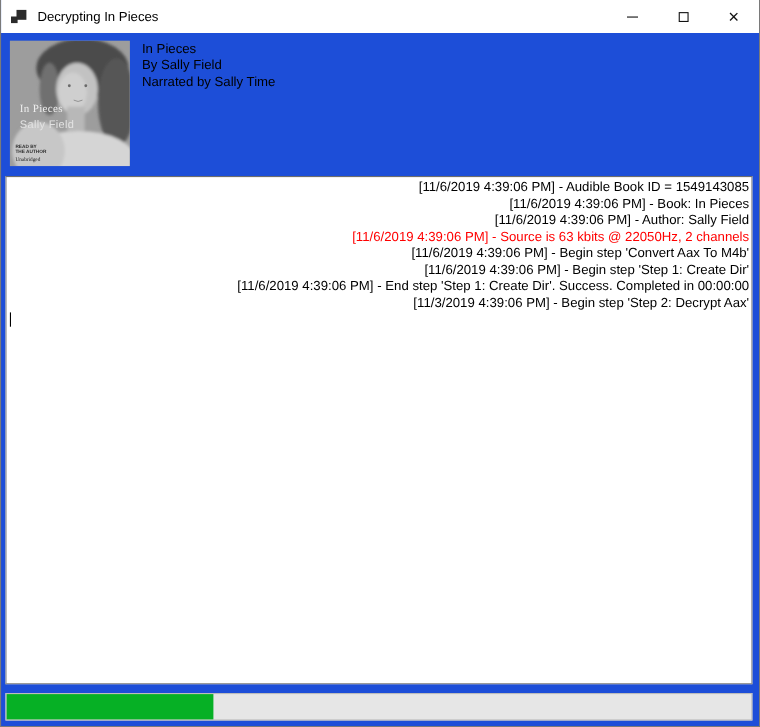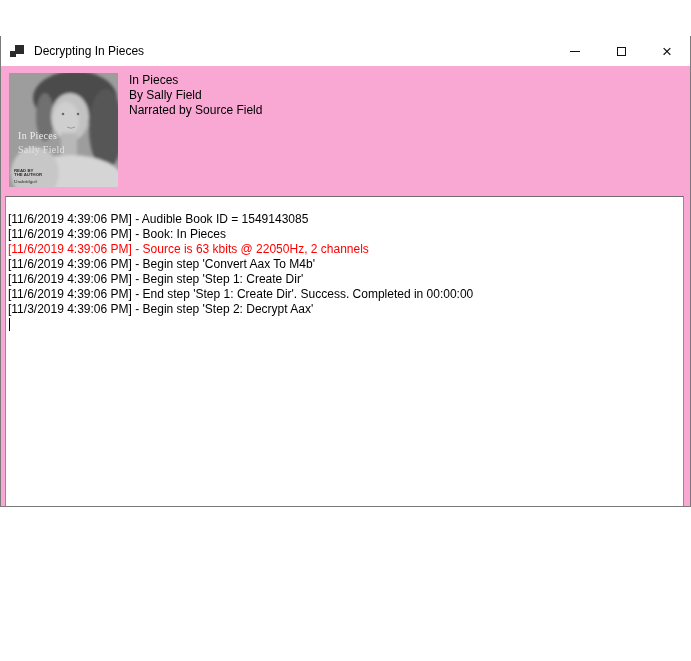--- a/index.html
+++ b/index.html
@@ -1,46 +1,46 @@
 <!DOCTYPE html>
 <html><head>
 <meta charset="utf-8">
 <style>
   html,body{margin:0;padding:0;background:#fff;}
   *{box-sizing:border-box;}
   .window{
-    position:relative;width:691px;height:471px;background:#f9a8d4;
+    position:relative;width:691px;height:661px;background:#1d4ed8;
     border-left:1px solid #7a7a7a;border-right:1px solid #7a7a7a;border-bottom:1px solid #7a7a7a;
-    font-family:"Liberation Sans",sans-serif;overflow:hidden;margin-top:36px;
+    font-family:"Liberation Sans",sans-serif;overflow:hidden;
   }
   
   .titlebar{height:30px;background:#ffffff;display:flex;align-items:center;}
   .app-icon{position:relative;width:16px;height:16px;margin-left:9px;flex:0 0 auto;}
   .app-icon .sq1{position:absolute;left:0;top:8px;width:6px;height:6px;background:#2b2b2b;}
   .app-icon .sq2{position:absolute;left:5px;top:2px;width:9px;height:9px;background:#2b2b2b;}
   .win-title{font-size:12px;color:#000;margin-left:8px;white-space:nowrap;}
   .controls{margin-left:auto;display:flex;height:100%;}
   .ctrl{width:46px;height:30px;border:none;background:transparent;padding:0;display:flex;align-items:center;justify-content:center;cursor:default;font-family:inherit;}
   .min-line{width:10px;height:1px;background:#111;}
   .max-box{width:9px;height:9px;border:1px solid #111;background:transparent;}
   .close-glyph{font-size:17px;line-height:1;color:#111;}
   
   .cover{position:absolute;left:8px;top:37px;width:109px;height:114px;background:#9d9d9d;overflow:hidden;}
   .cover svg{position:absolute;left:0;top:0;}
   .cover-title{position:absolute;left:9px;top:57px;font-family:"Liberation Serif",serif;font-size:10px;color:#ededed;letter-spacing:.3px;white-space:nowrap;}
-  .cover-author{position:absolute;left:9px;top:71px;font-family:Liberation Serif, serif;font-size:10px;color:#e2e2e2;letter-spacing:.3px;white-space:nowrap;}
+  .cover-author{position:absolute;left:9px;top:71px;font-family:Liberation Sans, sans-serif;font-size:10px;color:#e2e2e2;letter-spacing:.3px;white-space:nowrap;}
   .cover-readby{position:absolute;left:5px;top:95px;font-size:6px;line-height:6px;transform:scale(.72);transform-origin:left top;color:#2e2e2e;font-weight:bold;white-space:nowrap;}
   .cover-edition{position:absolute;left:5px;top:106px;font-size:6px;transform:scale(.8);transform-origin:left top;color:#222;font-family:"Liberation Serif",serif;white-space:nowrap;}
   .book-info{position:absolute;left:128px;top:37px;font-size:12px;line-height:15px;color:#000;}
   
   .logbox{
     position:absolute;left:4px;top:160px;width:679px;height:462px;background:#fff;
     border:1px solid #8f8f8f;border-top-color:#6d6d6d;
-    padding:15px 2px 0 2px;font-size:12px;line-height:15px;color:#000;
-    overflow:hidden;cursor:text;
+    padding:2px 2px 0 2px;font-size:12px;line-height:15px;color:#000;
+    overflow:hidden;cursor:text;text-align:right;
   }
   .log-line{height:15px;white-space:nowrap;}
   .caret{width:1px;height:13px;background:#000;margin-top:1px;margin-left:1px;}
   
   .progress{position:absolute;left:4px;top:630px;width:679px;height:25px;border:1px solid #bcbcbc;}
   .progress .fill{height:100%;}
 </style>
 </head>
 <body>
 
@@ -92,27 +92,28 @@
     <div class="cover-readby">
       <div>READ BY</div>
       <div>THE AUTHOR</div>
     </div>
     <div class="cover-edition">Unabridged</div>
   </div>
 
   <div class="book-info">
     <div>In Pieces</div>
     <div>By Sally Field</div>
-    <div>Narrated by Source Field</div>
+    <div>Narrated by Sally Time</div>
   </div>
 
   <div class="logbox">
 
     <div class="log-line">[11/6/2019 4:39:06 PM] - Audible Book ID = 1549143085</div>
       <div class="log-line">[11/6/2019 4:39:06 PM] - Book: In Pieces</div>
+      <div class="log-line">[11/6/2019 4:39:06 PM] - Author: Sally Field</div>
       <div class="log-line" style="color: rgb(255, 0, 0);">[11/6/2019 4:39:06 PM] - Source is 63 kbits @ 22050Hz, 2 channels</div>
       <div class="log-line">[11/6/2019 4:39:06 PM] - Begin step 'Convert Aax To M4b'</div>
       <div class="log-line">[11/6/2019 4:39:06 PM] - Begin step 'Step 1: Create Dir'</div>
       <div class="log-line">[11/6/2019 4:39:06 PM] - End step 'Step 1: Create Dir'. Success. Completed in 00:00:00</div>
       <div class="log-line">[11/3/2019 4:39:06 PM] - Begin step 'Step 2: Decrypt Aax'</div>
       <div class="caret"></div>
   </div>
 
   <div class="progress" style="background: rgb(230, 230, 230);">
     <div class="fill" style="width: 27.8%; background: rgb(6, 176, 37);"></div>

